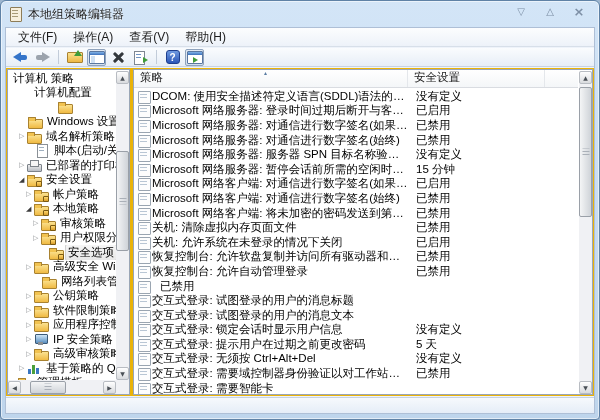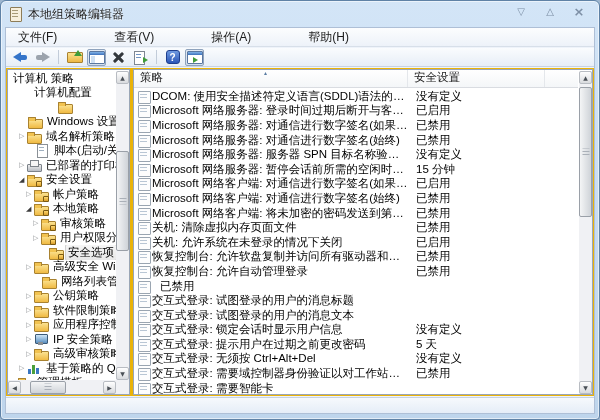--- a/index.html
+++ b/index.html
@@ -14,21 +14,21 @@
   .title-ic::after{content:"";position:absolute;left:3px;top:3px;width:6px;height:7px;
      background:repeating-linear-gradient(#a79a77 0 1px,transparent 1px 3px);}
   .title-text{font-size:12px;color:#1c1c1c;text-shadow:0 1px 0 rgba(255,255,255,.7);}
   .win-controls{position:absolute;right:12px;top:3px;display:flex;gap:13px;}
   .win-btn{width:16px;height:14px;display:flex;align-items:center;justify-content:center;
      color:#7d8fa5;font-size:10px;font-family:"DejaVu Sans",sans-serif;}
   .win-btn.close{font-size:13px;font-weight:bold;}
   
   .client{position:absolute;top:26px;left:4px;right:4px;bottom:5px;background:#eef3fa;border:1px solid #aebfd6;}
   .menubar{position:absolute;top:0;left:0;right:0;height:19px;background:linear-gradient(#fcfdfe,#edf2f9);
-     border-bottom:1px solid #d7dfe9;display:flex;align-items:center;padding-left:4px;gap:41px;}
+     border-bottom:1px solid #d7dfe9;display:flex;align-items:center;padding-left:4px;}
   .menu-item{font-size:12px;color:#1c1c1c;padding:1px 8px;}
   .toolbar{position:absolute;top:20px;left:0;right:0;height:19px;background:linear-gradient(#fafcfe,#e7eef7);
      border-bottom:1px solid #c7d3e2;display:flex;align-items:center;padding-left:5px;gap:3px;}
   .tb-sep{width:1px;height:14px;background:#c2ccd9;margin:0 3px;}
   .tb-btn{height:17px;min-width:19px;display:flex;align-items:center;justify-content:center;border:1px solid transparent;border-radius:2px;}
   .tb-btn.pressed{border-color:#8fa3bd;background:linear-gradient(#e2eaf4,#d2dfee);}
   .tb-back,.tb-fwd{width:15px;height:11px;position:relative;}
   .tb-back::before{content:"";position:absolute;left:0;top:0;border-top:5px solid transparent;border-bottom:5px solid transparent;border-right:8px solid #3474c9;}
   .tb-back::after{content:"";position:absolute;left:8px;top:3px;width:6px;height:5px;background:#3474c9;border-radius:0 2px 2px 0;}
   .tb-fwd::before{content:"";position:absolute;right:0;top:0;border-top:5px solid transparent;border-bottom:5px solid transparent;border-left:8px solid #9ba3ad;}
@@ -116,22 +116,22 @@
   </div>
   <div class="win-controls">
     <span class="win-btn">▽</span>
     <span class="win-btn">△</span>
     <span class="win-btn close">×</span>
   </div>
 
   <div class="client">
     <div class="menubar">
         <span class="menu-item">文件(F)</span>
+        <span class="menu-item">操作(A)</span>
         <span class="menu-item">查看(V)</span>
-        <span class="menu-item">操作(A)</span>
         <span class="menu-item">帮助(H)</span>
       </div>
     <div class="toolbar">
         <span class="tb-btn">
           <span class="tb-back"></span>
         </span>
         <span class="tb-btn">
           <span class="tb-fwd"></span>
         </span>
         <span class="tb-sep"></span>

